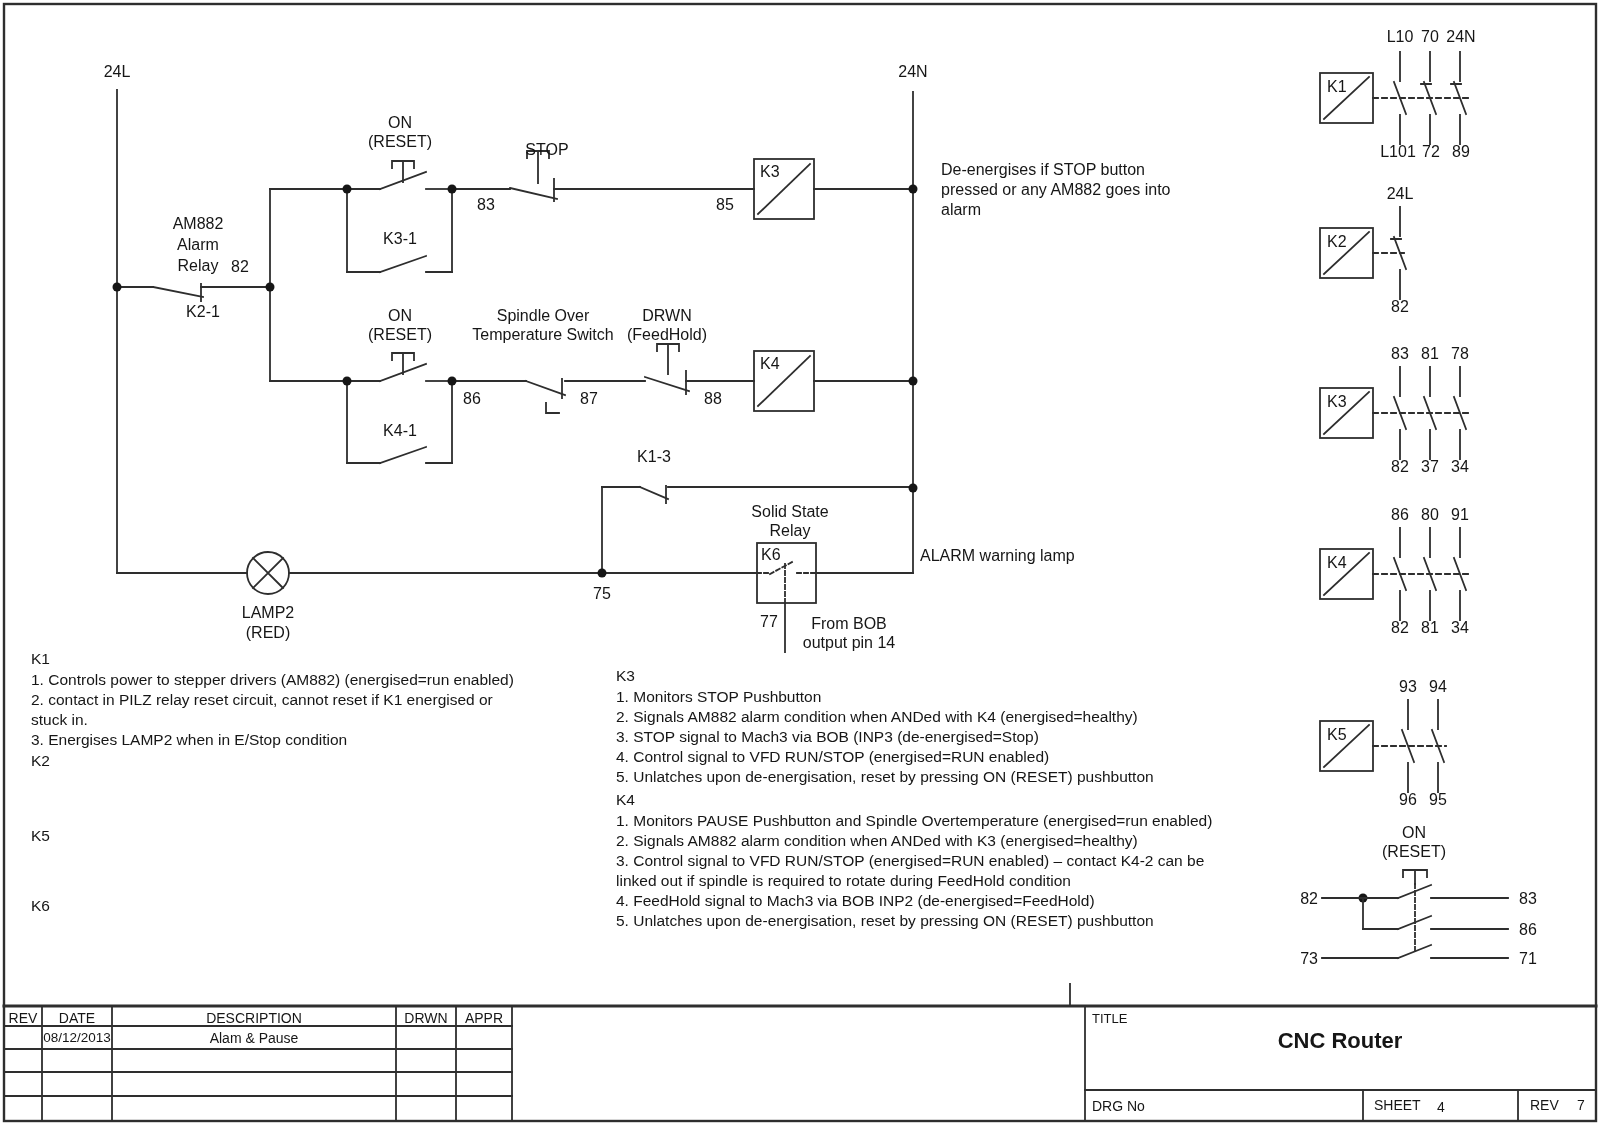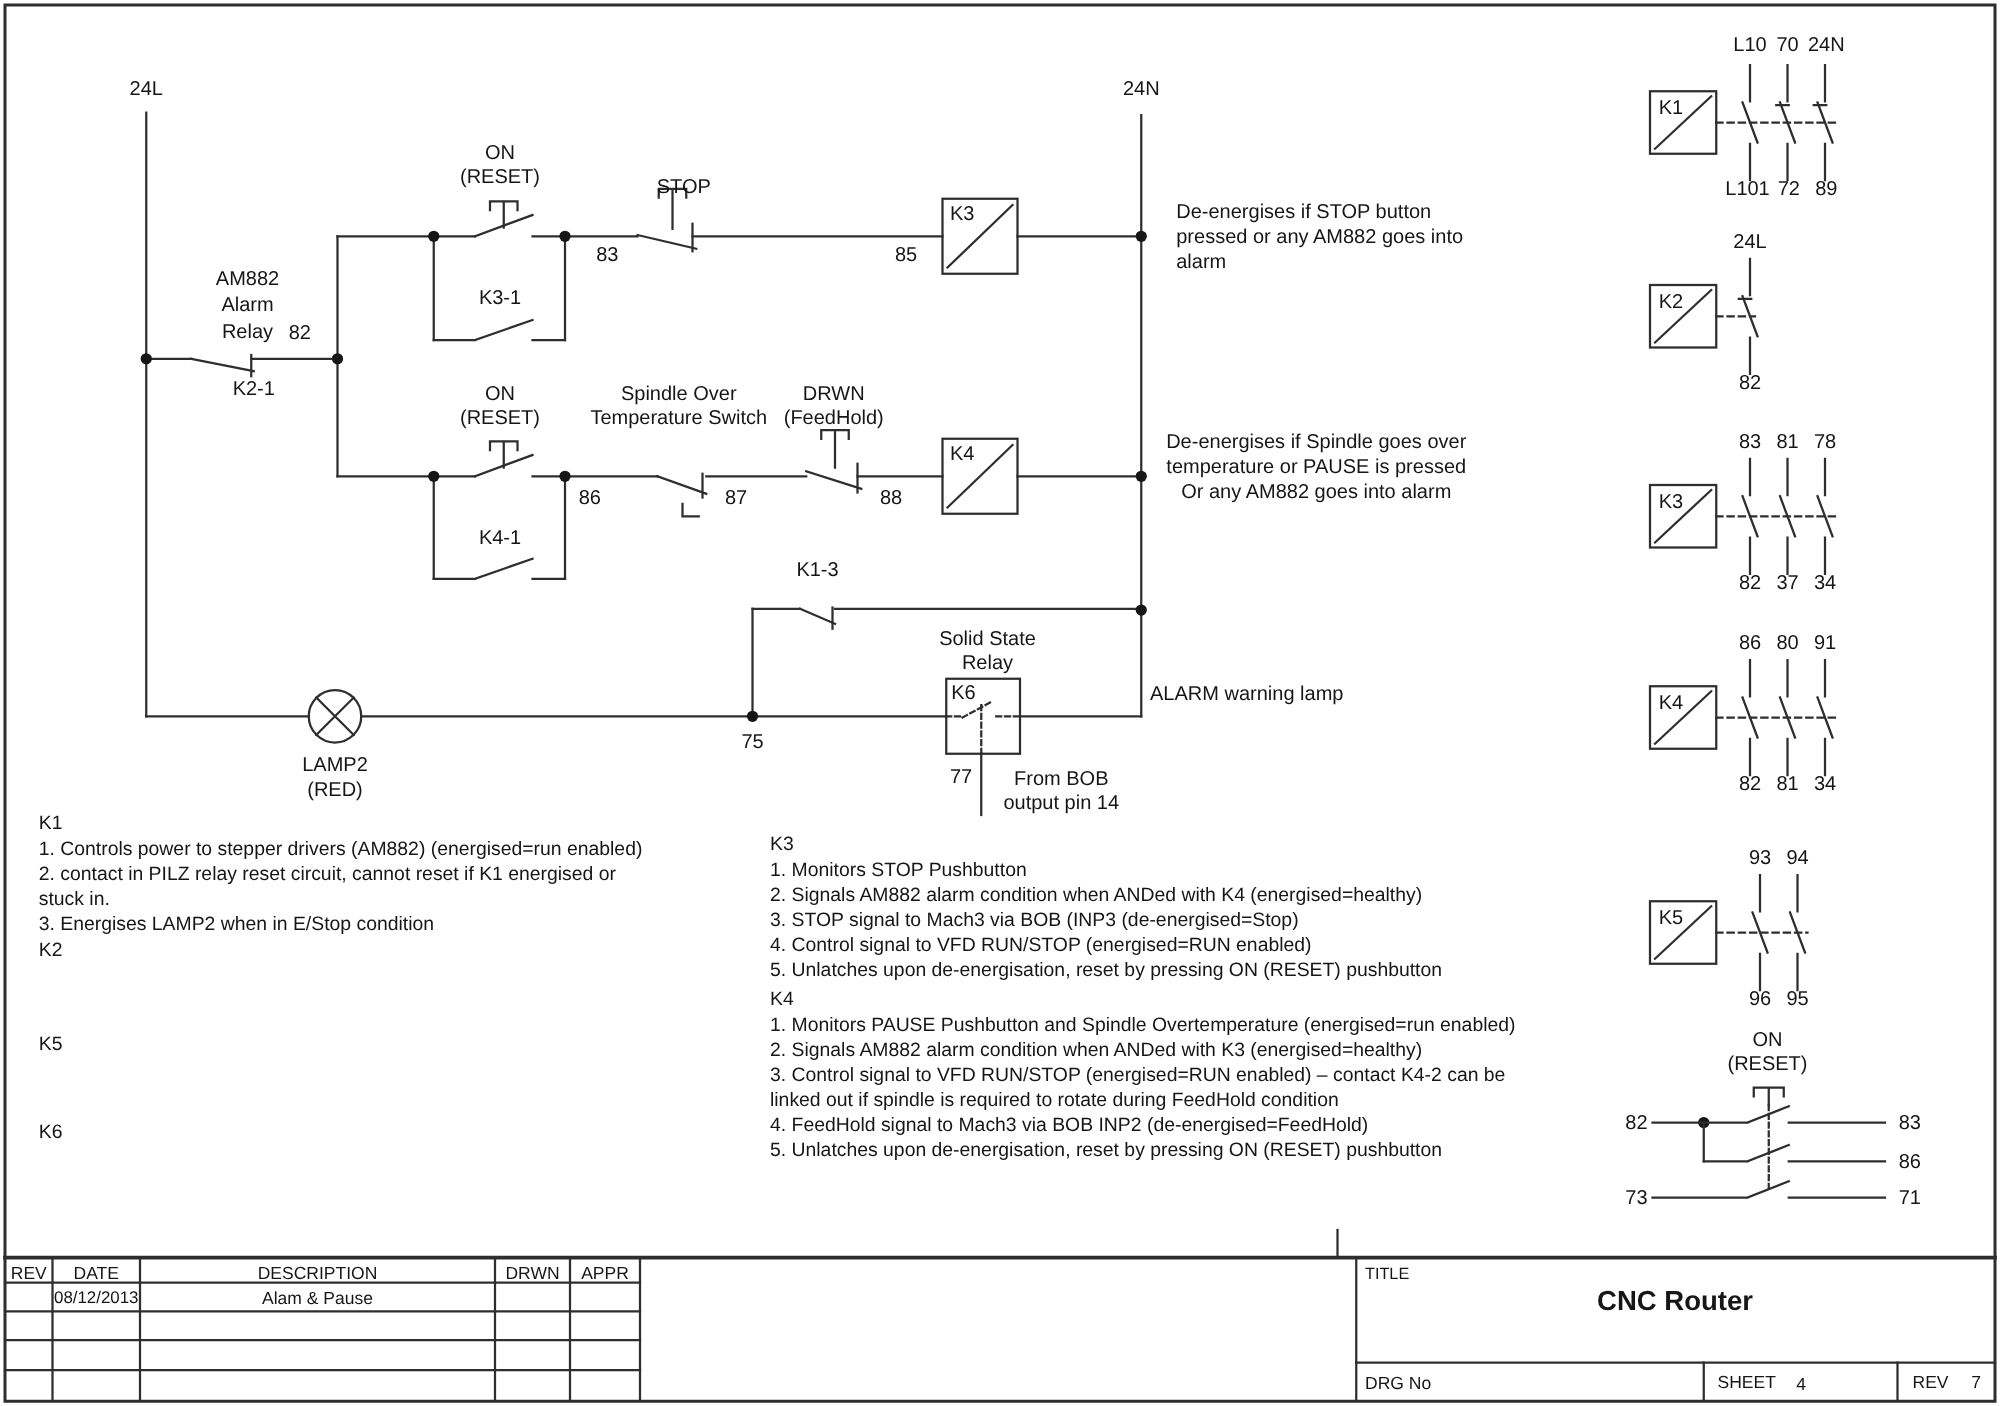--- a/index.html
+++ b/index.html
@@ -192,23 +192,20 @@
 (RESET)</div>
   <div class="lbl ctr" style="left:543px;top:306px">Spindle Over
 Temperature Switch</div>
   <div class="lbl ctr" style="left:667px;top:306px">DRWN
 (FeedHold)</div>
   <div class="lbl ctr" style="left:400px;top:421px">K4-1</div>
   <div class="lbl" style="left:463px;top:389px">86</div>
   <div class="lbl" style="left:580px;top:389px">87</div>
   <div class="lbl" style="left:704px;top:389px">88</div>
   <div class="lbl" style="left:760px;top:354px">K4</div>
-  <div class="lbl" style="left:920px;top:344px;width:266px;text-align:center;line-height:20px">De-energises if Spindle goes over
-temperature or PAUSE is pressed
-Or any AM882 goes into alarm</div>
 
   <div class="lbl ctr" style="left:654px;top:447px">K1-3</div>
   <div class="lbl ctr" style="left:790px;top:502px">Solid State
 Relay</div>
   <div class="lbl" style="left:761px;top:545px">K6</div>
   <div class="lbl ctr" style="left:602px;top:584px">75</div>
   <div class="lbl" style="left:760px;top:612px">77</div>
   <div class="lbl ctr" style="left:849px;top:614px">From BOB
 output pin 14</div>
   <div class="lbl" style="left:920px;top:546px">ALARM warning lamp</div>

